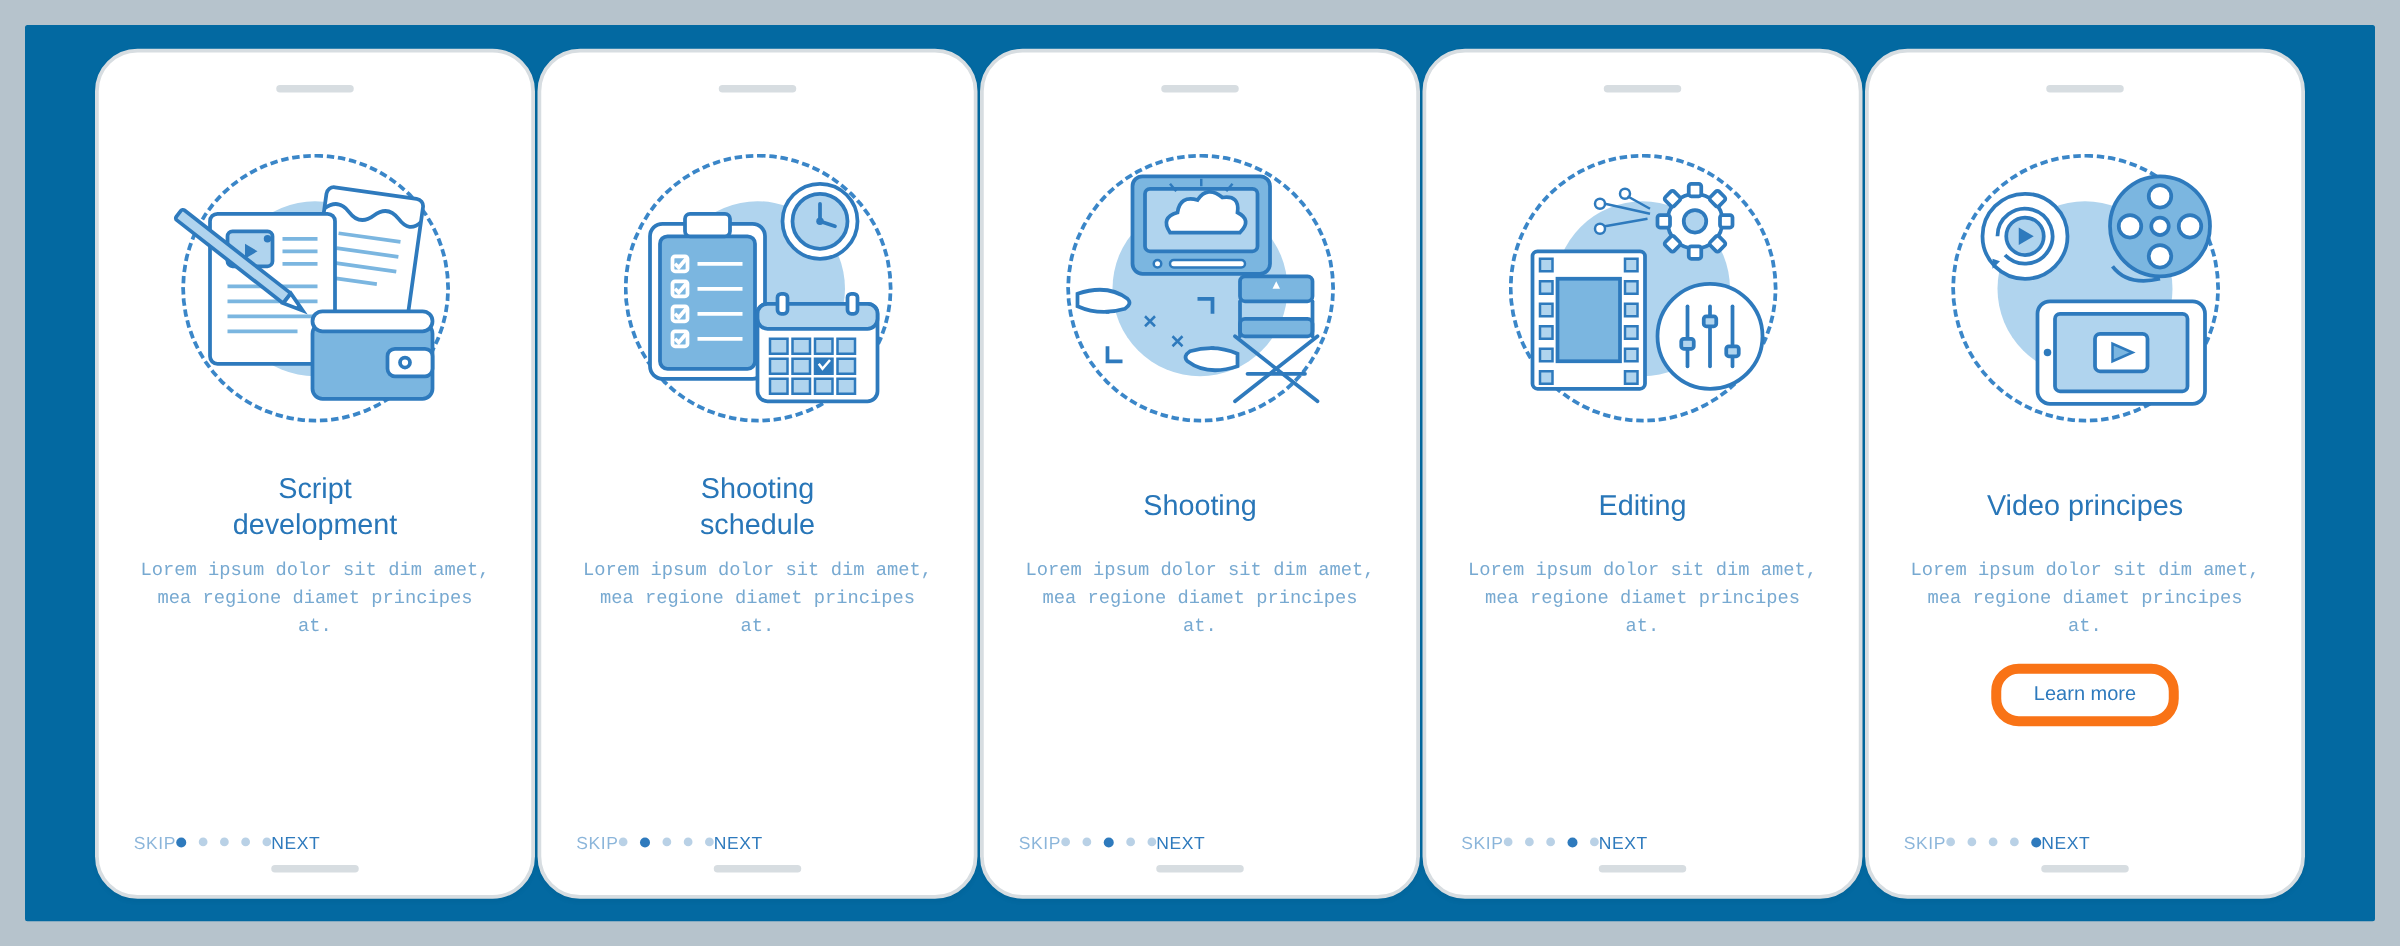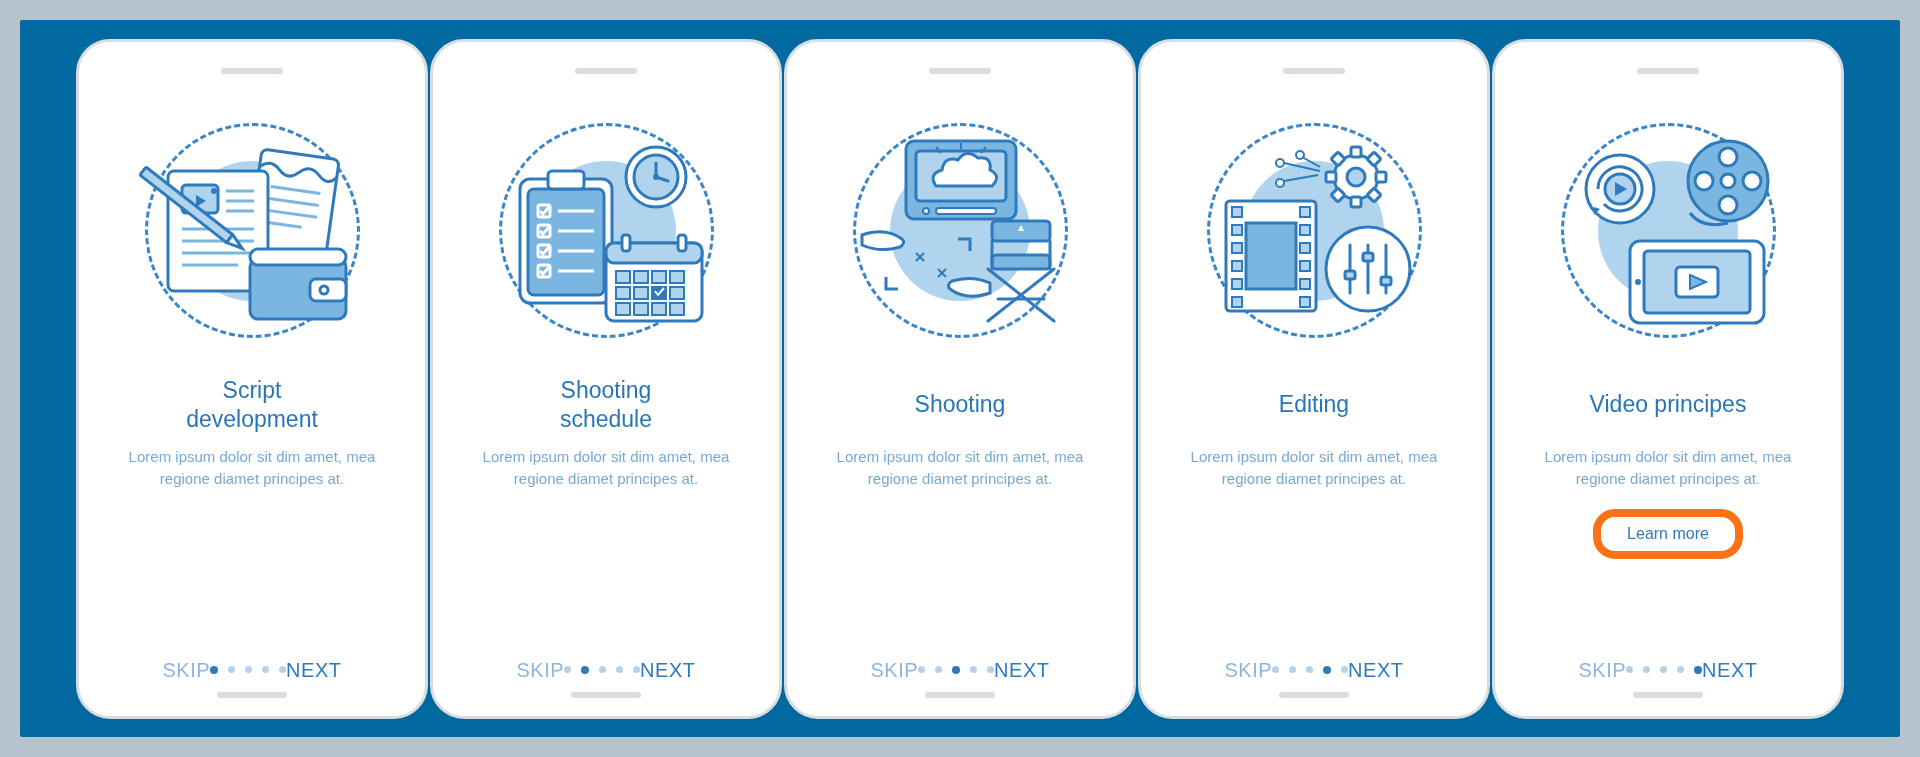--- a/index.html
+++ b/index.html
@@ -71,39 +71,40 @@
     justify-content: center;
     margin-bottom: 12px;
     font-weight: 400;
   }
   .desc {
     color: #77a9d1;
     font-size: 15px;
     text-align: center;
     line-height: 1.5;
     padding: 0 6px;
+    font-family: Liberation Mono, monospace;
   }
   .cta {
     margin-top: 18px;
     border: 8px solid #f97316;
     color: #2e7abd;
     background: #fff;
     border-radius: 22px;
     padding: 8px 26px;
     font-size: 16px;
     cursor: pointer;
   }
   .spacer { flex: 1; }
   .navrow {
     width: 100%;
     display: flex;
     align-items: center;
-    justify-content: center;
+    justify-content: flex-start;
     color: #2e7abd;
-    font-size: 20px;
+    font-size: 14px;
     letter-spacing: 0.5px;
     padding: 6px 4px 10px 4px;
   }
   .skip { opacity: 0.55; cursor: pointer; }
   .next { font-weight: 500; cursor: pointer; }
   .dots { display: flex; gap: 10px; }
   .dot {
     width: 7px; height: 7px; border-radius: 50%;
     background: #b9d1e6;
   }

